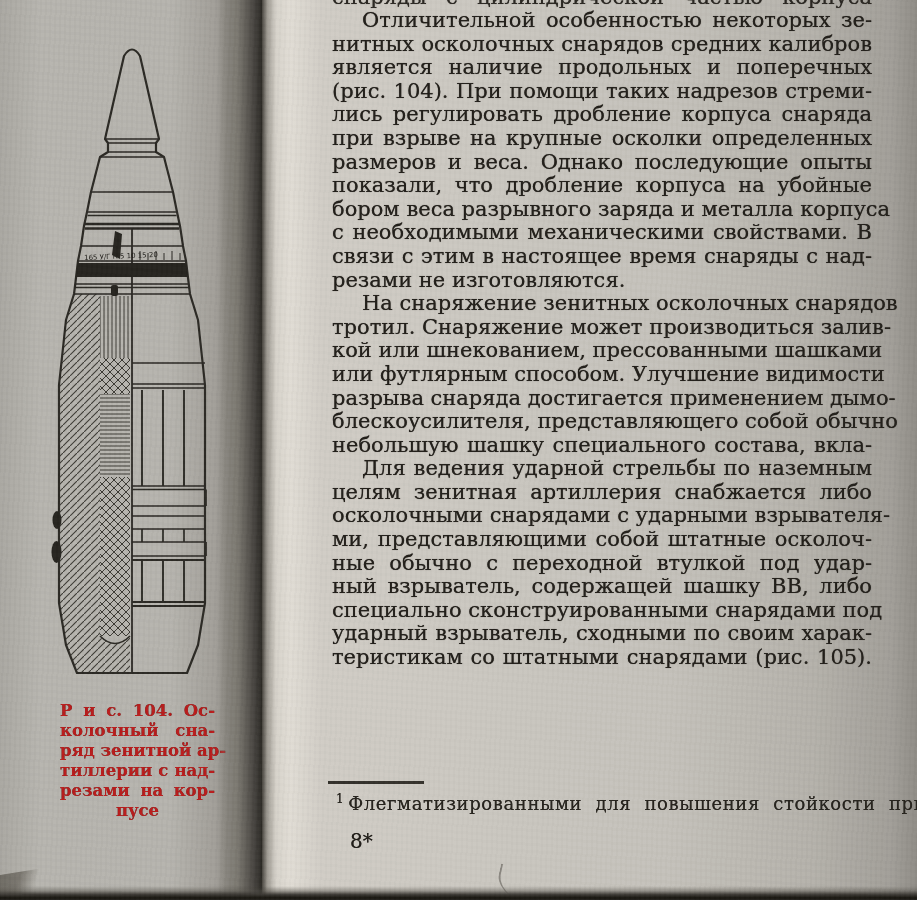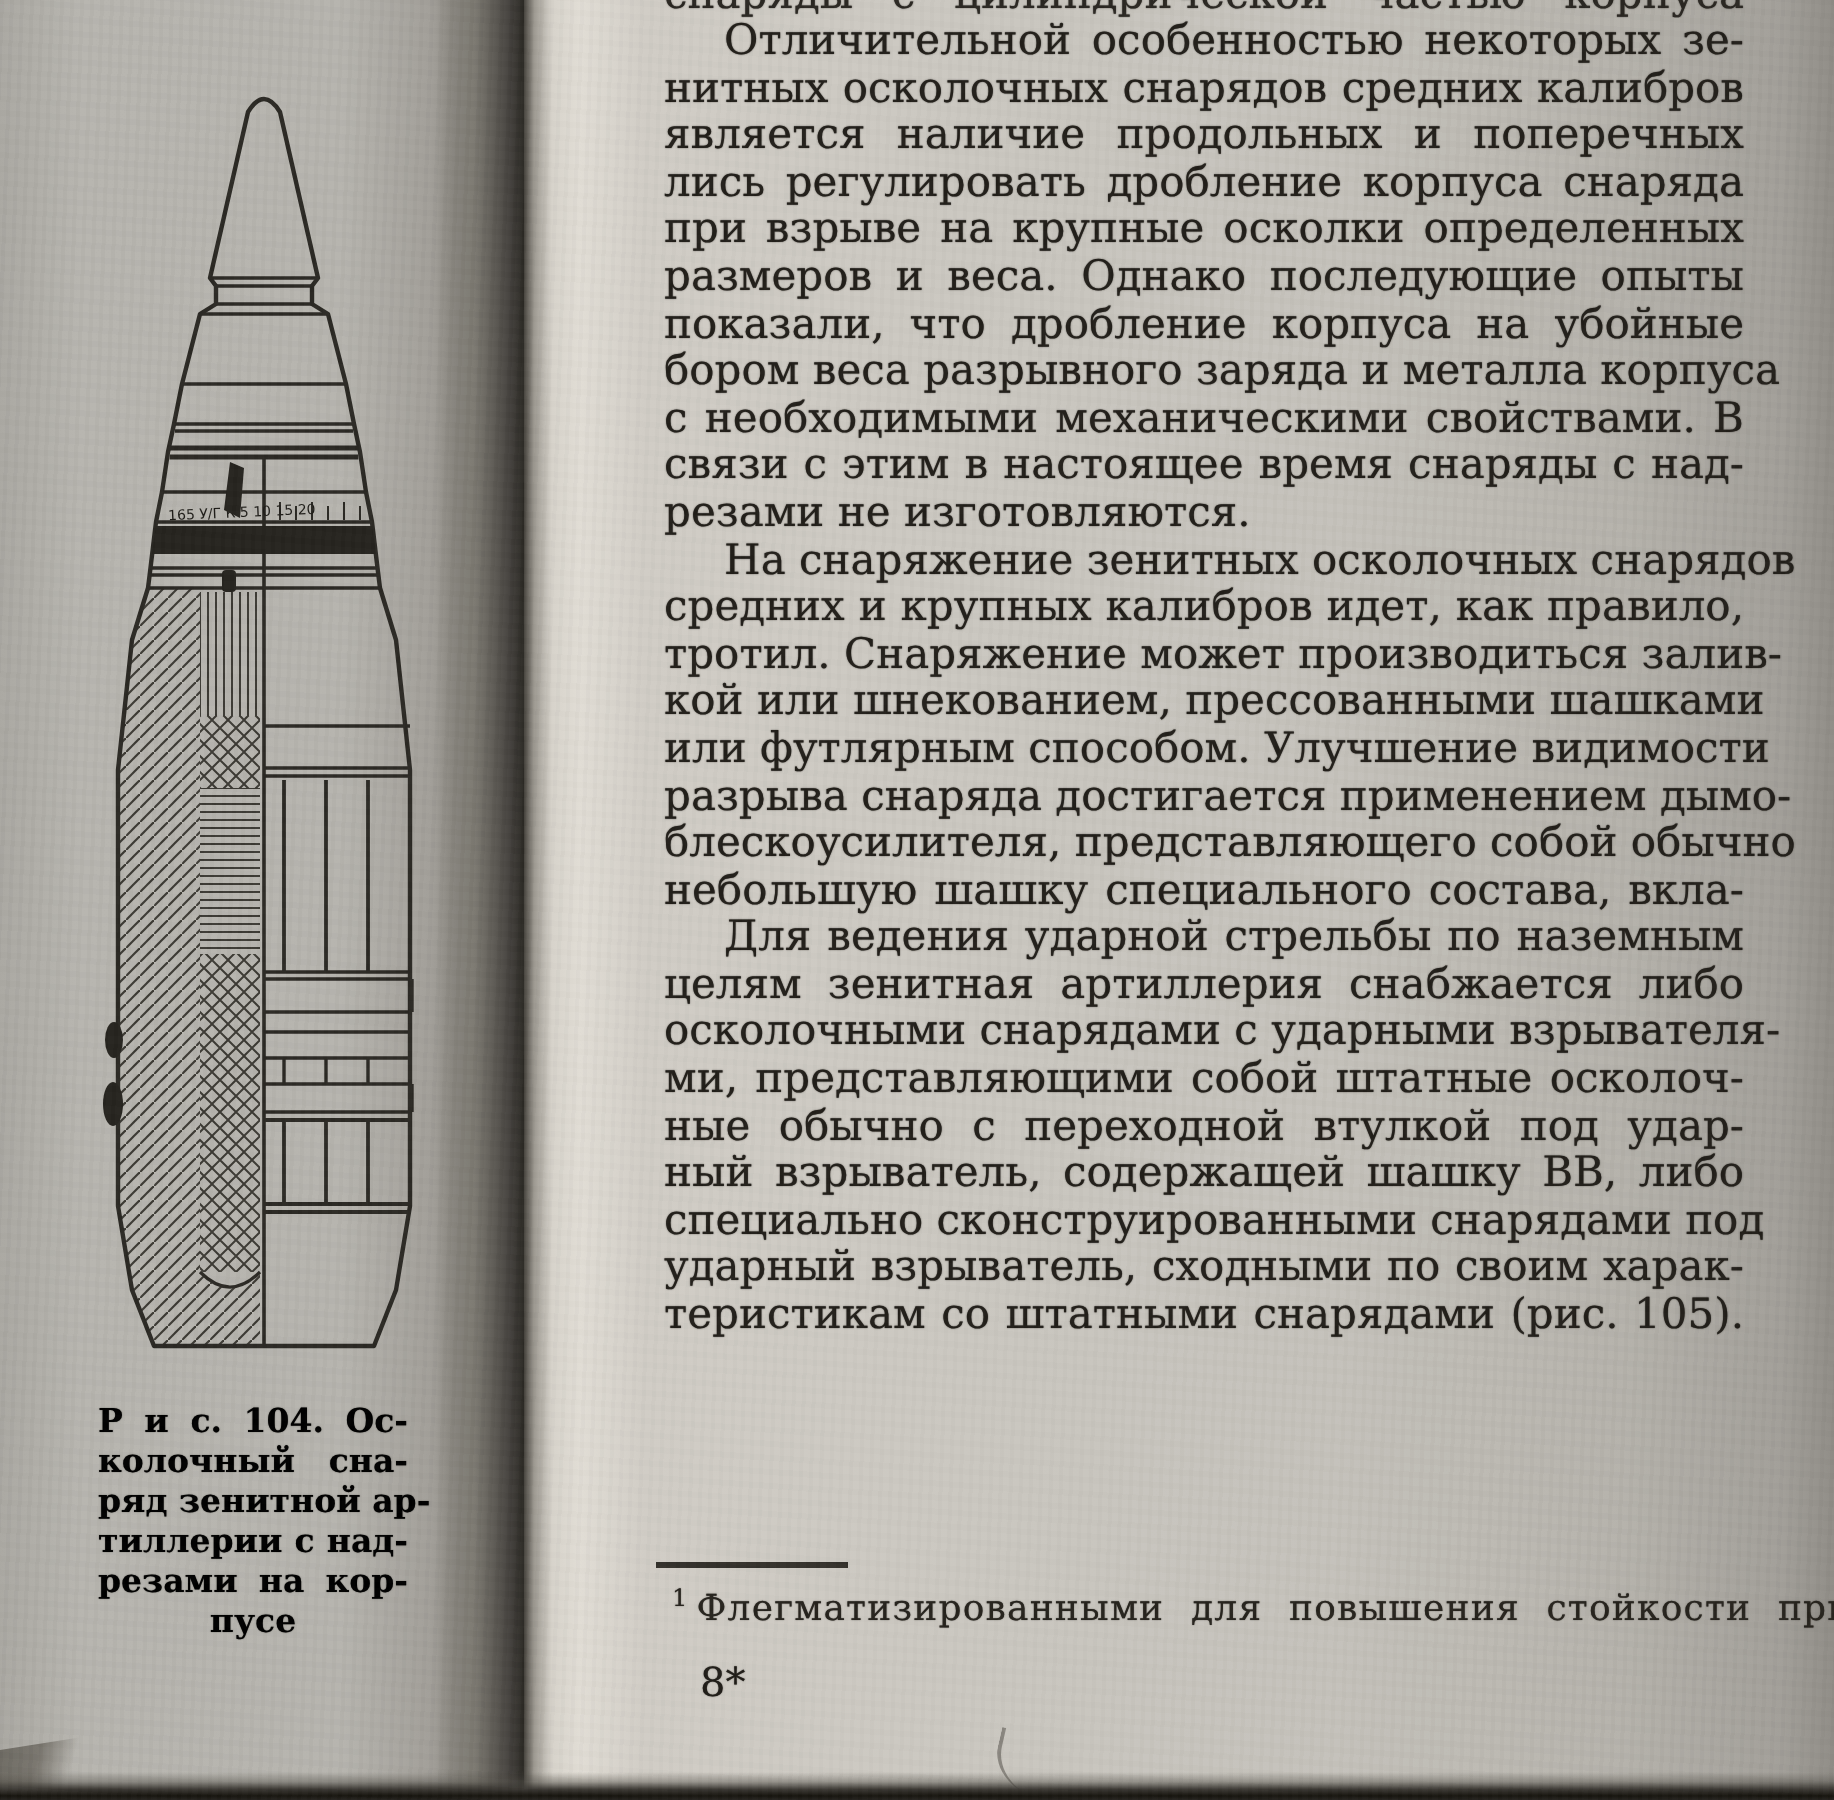--- a/index.html
+++ b/index.html
@@ -30,21 +30,21 @@
   .clip-top span{display:block;margin-top:-15px;font-size:21px;color:#2a2722;
     text-align:justify;text-align-last:justify;text-shadow:0 0 .7px rgba(34,31,26,.85);}
   .footrule{position:absolute;left:66px;top:781px;width:96px;height:2.5px;background:#34312b;}
   .footnote{position:absolute;left:74px;top:792px;white-space:nowrap;color:#26231d;
     font-size:18px;letter-spacing:.6px;word-spacing:7px;text-shadow:0 0 .6px rgba(34,31,26,.8);}
   .footnote sup{font-size:12px;margin-right:4px;}
   .sig{position:absolute;left:88px;top:829px;font-size:20px;color:#201d18;
     text-shadow:0 0 .6px rgba(34,31,26,.8);}
 
   
-  .caption{position:absolute;left:49px;top:701px;width:155px;color:#000000;
+  .caption{position:absolute;left:60px;top:701px;width:155px;color:#b91c1c;
     font-weight:bold;font-size:16.5px;line-height:20px;text-shadow:0 0 .6px rgba(31,29,24,.75);}
   .capline{text-align:justify;text-align-last:justify;white-space:nowrap;}
   .capline.last{text-align-last:center;}
 
   
   .bottom-band{position:absolute;left:0;bottom:0;width:917px;height:14px;
     background:linear-gradient(to bottom,rgba(90,88,82,0) 0,rgba(80,77,70,.45) 35%,#3b3833 62%,#17150f 85%,#262420 100%);}
   .corner-curl{position:absolute;left:-6px;bottom:2px;width:52px;height:26px;
     background:linear-gradient(115deg,#5a574f 0,#6b675f 45%,rgba(120,117,110,0) 75%);
     transform:rotate(-9deg);opacity:.8;}
@@ -129,30 +129,30 @@
 
   <div class="right-page">
     <div class="clip-top">
       <span>снаряды с цилиндрической частью корпуса</span>
     </div>
 
     <div class="textcol">
         <div class="tline ind">Отличительной особенностью некоторых зе-</div>
         <div class="tline">нитных осколочных снарядов средних калибров</div>
         <div class="tline">является наличие продольных и поперечных</div>
+        <div class="tline">(рис. 104). При помощи таких надрезов стреми-</div>
         <div class="tline">лись регулировать дробление корпуса снаряда</div>
         <div class="tline">при взрыве на крупные осколки определенных</div>
         <div class="tline">размеров и веса. Однако последующие опыты</div>
         <div class="tline">показали, что дробление корпуса на убойные</div>
         <div class="tline">бором веса разрывного заряда и металла корпуса</div>
         <div class="tline">с необходимыми механическими свойствами. В</div>
         <div class="tline">связи с этим в настоящее время снаряды с над-</div>
         <div class="tline pend">резами не изготовляются.</div>
         <div class="tline ind">На снаряжение зенитных осколочных снарядов</div>
-        <div class="tline">средних и крупных калибров идет, как правило,</div>
         <div class="tline">тротил. Снаряжение может производиться залив-</div>
         <div class="tline">кой или шнекованием, прессованными шашками</div>
         <div class="tline">или футлярным способом. Улучшение видимости</div>
         <div class="tline">разрыва снаряда достигается применением дымо-</div>
         <div class="tline">блескоусилителя, представляющего собой обычно</div>
         <div class="tline">небольшую шашку специального состава, вкла-</div>
         <div class="tline ind">Для ведения ударной стрельбы по наземным</div>
         <div class="tline">целям зенитная артиллерия снабжается либо</div>
         <div class="tline">осколочными снарядами с ударными взрывателя-</div>
         <div class="tline">ми, представляющими собой штатные осколоч-</div>

